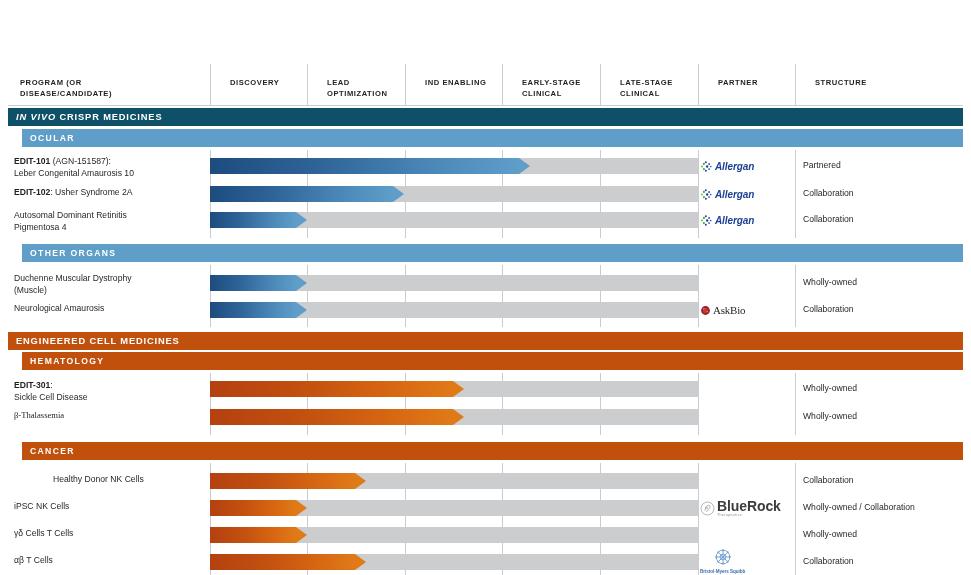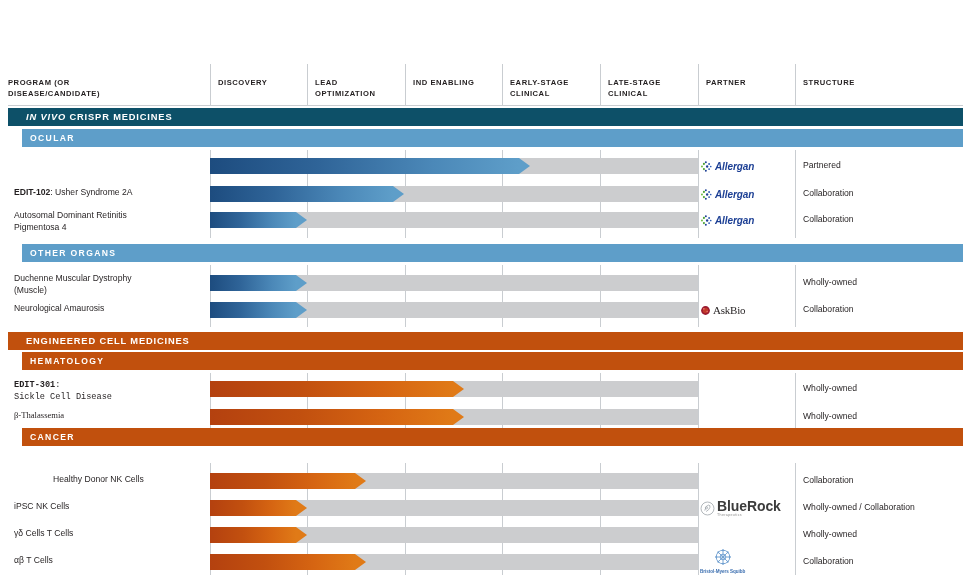--- a/index.html
+++ b/index.html
@@ -20,21 +20,21 @@
   
   .colrule {
     position: absolute;
     width: 1px;
     background: #c9cdd1;
   }
 
   
   .hdr-row {
     position: absolute;
-    left: 0; top: 64px;
+    left: 12px; top: 64px;
     width: 874px; height: 42px;
   }
   .hdr-cell {
     position: absolute;
     top: 14px;
     font-size: 7.6px;
     font-weight: bold;
     letter-spacing: 0.55px;
     color: #231f20;
     line-height: 10.5px;
@@ -54,21 +54,21 @@
     width: 955px;
     height: 18px;
     display: flex;
     align-items: center;
   }
   .platform-band span {
     font-size: 9.3px;
     font-weight: bold;
     letter-spacing: 0.85px;
     color: #ffffff;
-    padding-left: 18px;
+    padding-left: 8px;
     text-transform: uppercase;
   }
   .platform-band span i { font-style: italic; }
 
   
   .sub-band {
     position: absolute;
     left: 22px;
     width: 941px;
     height: 18px;
@@ -236,20 +236,24 @@
 
   <div class="colrule" style="left:210px;top:150px;height:88px;"></div>
   <div class="colrule" style="left:307px;top:150px;height:88px;"></div>
   <div class="colrule" style="left:405px;top:150px;height:88px;"></div>
   <div class="colrule" style="left:502px;top:150px;height:88px;"></div>
   <div class="colrule" style="left:600px;top:150px;height:88px;"></div>
   <div class="colrule" style="left:698px;top:150px;height:88px;"></div>
   <div class="colrule" style="left:795px;top:150px;height:88px;"></div>
 
   <div class="prow" style="top:155px;height:25px;">
+    <div class="prow-label" style="top:0;">
+      <div><b>EDIT-101</b><span> (AGN-151587):</span></div>
+      <div>Leber Congenital Amaurosis 10</div>
+    </div>
     <div class="track" style="left:210px;width:488px;top:3px;"></div>
     <div class="bar blue" style="left:210px;width:320px;top:3px;">
       <div class="body"></div>
       <div class="tip"></div>
     </div>
     <div class="partner-cell" style="top:3px;height:16px;">
       <div class="logo">
         <svg class="allergan-mark" viewBox="0 0 20 20">
           <circle cx="6" cy="6" r="1.6" fill="#4aa233"></circle>
             <circle cx="6" cy="14" r="1.6" fill="#4aa233"></circle>
@@ -382,21 +386,21 @@
 
   <div class="colrule" style="left:210px;top:373px;height:62px;"></div>
   <div class="colrule" style="left:307px;top:373px;height:62px;"></div>
   <div class="colrule" style="left:405px;top:373px;height:62px;"></div>
   <div class="colrule" style="left:502px;top:373px;height:62px;"></div>
   <div class="colrule" style="left:600px;top:373px;height:62px;"></div>
   <div class="colrule" style="left:698px;top:373px;height:62px;"></div>
   <div class="colrule" style="left:795px;top:373px;height:62px;"></div>
 
   <div class="prow" style="top:379px;height:25px;">
-    <div class="prow-label" style="top:0;font-family:Liberation Mono, monospace;">
+    <div class="prow-label" style="top:0;">
       <div><b>EDIT-301</b><span>:</span></div>
       <div>Sickle Cell Disease</div>
     </div>
     <div class="track" style="left:210px;width:488px;top:2px;"></div>
     <div class="bar orange" style="left:210px;width:254px;top:2px;">
       <div class="body"></div>
       <div class="tip"></div>
     </div>
     <div class="structure-cell" style="top:3px;">Wholly-owned</div>
   </div>
@@ -406,21 +410,21 @@
       <div>β-Thalassemia</div>
     </div>
     <div class="track" style="left:210px;width:488px;top:0;"></div>
     <div class="bar orange" style="left:210px;width:254px;top:0;">
       <div class="body"></div>
       <div class="tip"></div>
     </div>
     <div class="structure-cell" style="top:1px;">Wholly-owned</div>
   </div>
 
-  <div class="sub-band" style="top:428px;background:#c1500d;">
+  <div class="sub-band" style="top:442px;background:#c1500d;">
     <span>CANCER</span>
   </div>
 
   <div class="colrule" style="left:210px;top:463px;height:112px;"></div>
   <div class="colrule" style="left:307px;top:463px;height:112px;"></div>
   <div class="colrule" style="left:405px;top:463px;height:112px;"></div>
   <div class="colrule" style="left:502px;top:463px;height:112px;"></div>
   <div class="colrule" style="left:600px;top:463px;height:112px;"></div>
   <div class="colrule" style="left:698px;top:463px;height:112px;"></div>
   <div class="colrule" style="left:795px;top:463px;height:112px;"></div>

